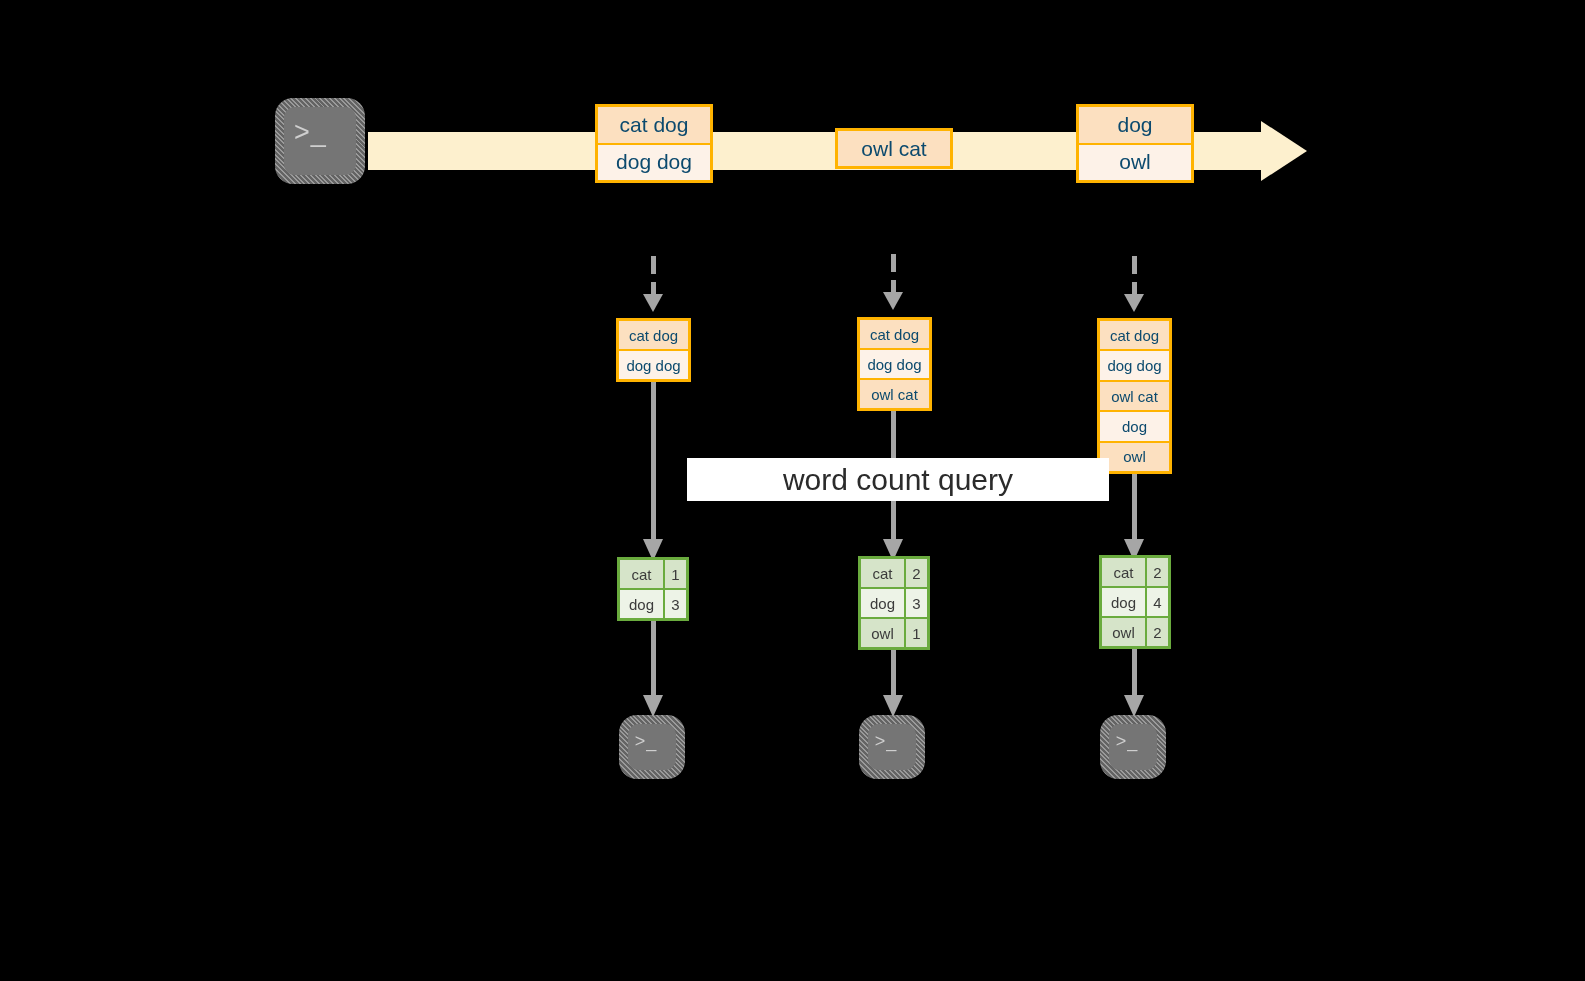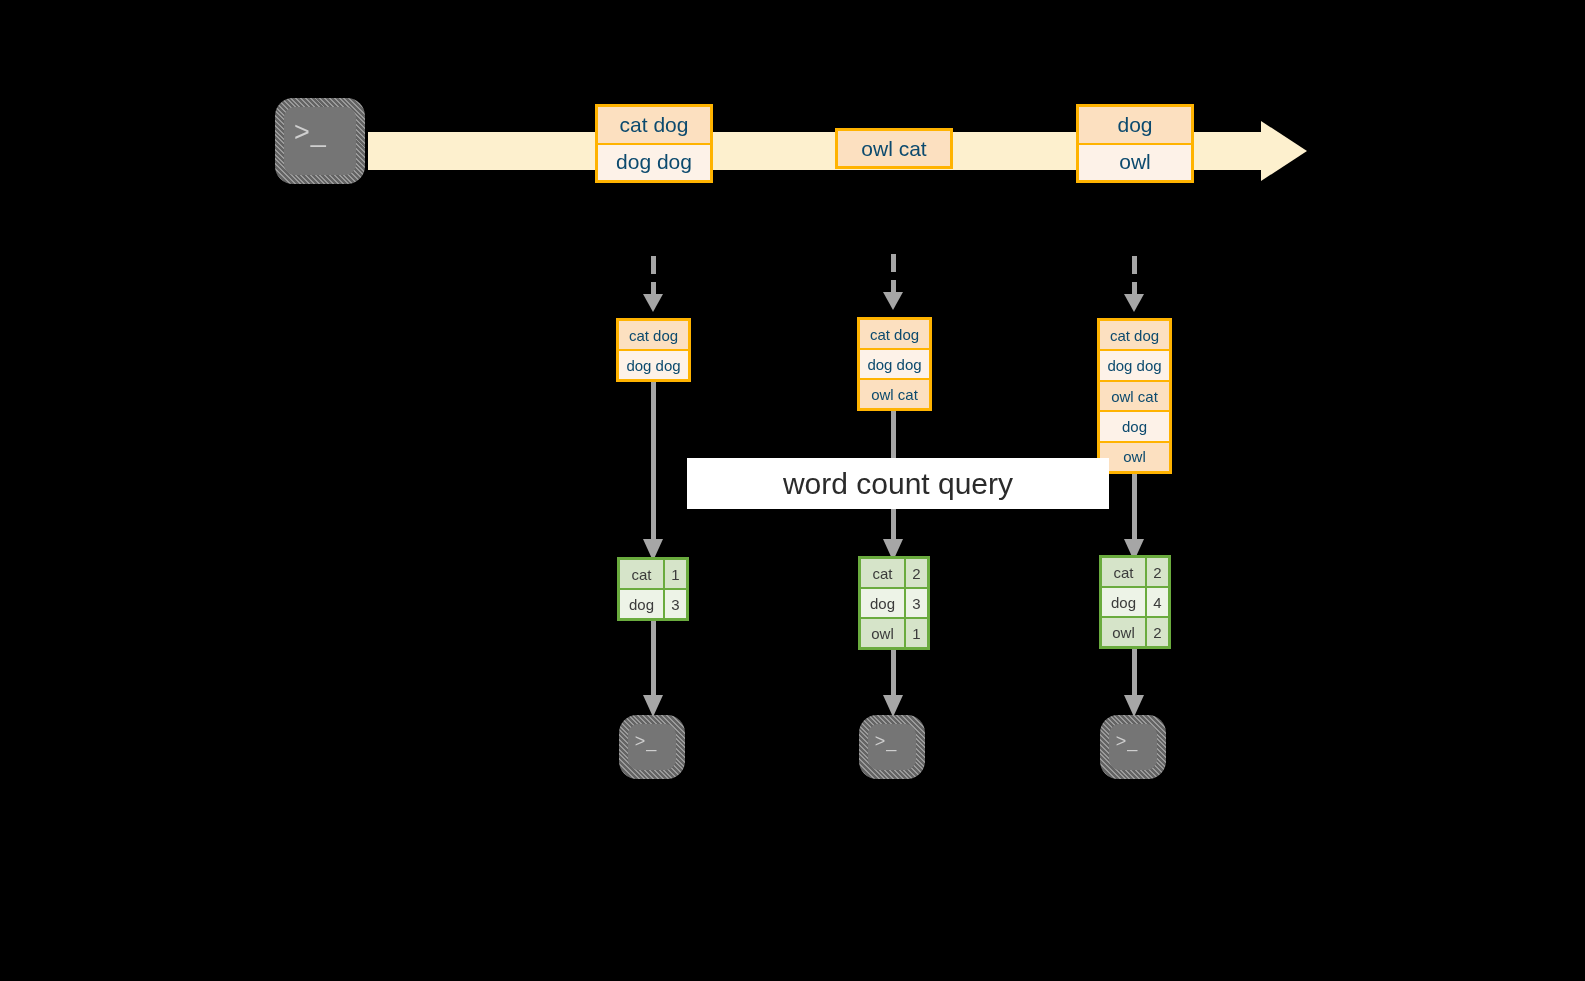--- a/index.html
+++ b/index.html
@@ -197,21 +197,21 @@
 
   <div class="vline" style="left:651px;top:382px;height:159px;"></div>
   <div class="vhead" style="left:643px;top:539px;border-width:22px 10.5px 0 10.5px;"></div>
 
   <div class="vline" style="left:891px;top:411px;height:130px;"></div>
   <div class="vhead" style="left:883px;top:539px;border-width:22px 10.5px 0 10.5px;"></div>
 
   <div class="vline" style="left:1132px;top:474px;height:67px;"></div>
   <div class="vhead" style="left:1124px;top:539px;border-width:22px 10.5px 0 10.5px;"></div>
 
-  <div class="wband" style="left:687px;top:458px;width:422px;height:51px;font-size:30px;">word count query</div>
+  <div class="wband" style="left:687px;top:458px;width:422px;height:43px;font-size:30px;">word count query</div>
 
   <div class="gbox" style="left:617px;top:557px;width:72px;height:64px;">
     <div class="grow dark">
       <div class="gc key" style="width:45px;font-size:15px;">cat</div>
       <div class="gc val" style="font-size:15px;">1</div>
     </div>
     <div class="grow light">
       <div class="gc key" style="width:45px;font-size:15px;">dog</div>
       <div class="gc val" style="font-size:15px;">3</div>
     </div>

